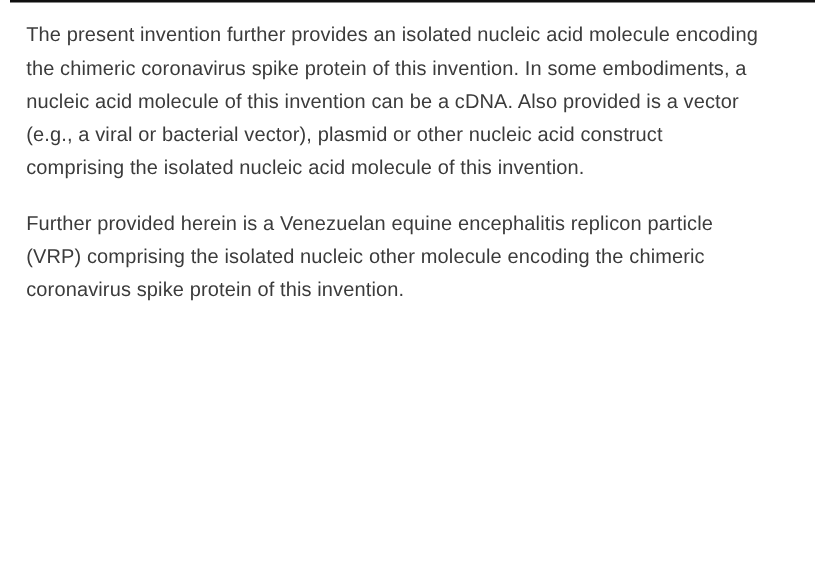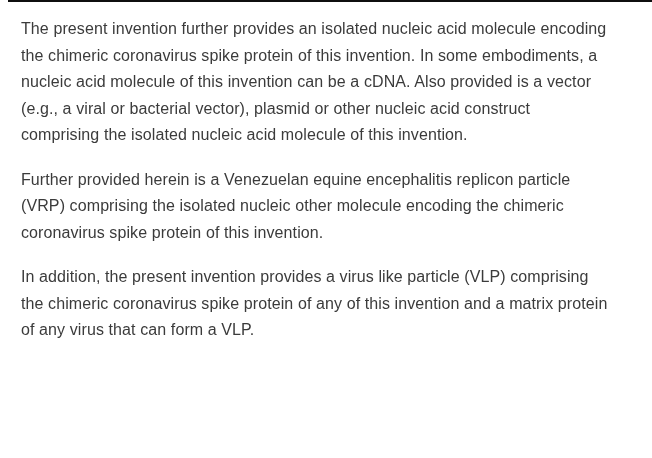--- a/index.html
+++ b/index.html
@@ -40,15 +40,14 @@
   }
 </style>
 </head>
 <body>
 
 <div class="page">
   <div class="top-rule"></div>
   <div class="content">
     <p>The present invention further provides an isolated nucleic acid molecule encoding the chimeric coronavirus spike protein of this invention. In some embodiments, a nucleic acid molecule of this invention can be a cDNA. Also provided is a vector (e.g., a viral or bacterial vector), plasmid or other nucleic acid construct comprising the isolated nucleic acid molecule of this invention.</p>
     <p>Further provided herein is a Venezuelan equine encephalitis replicon particle (VRP) comprising the isolated nucleic other molecule encoding the chimeric coronavirus spike protein of this invention.</p>
-    <p>In addition, the present invention provides a virus like particle (VLP) comprising the chimeric coronavirus spike protein of any of this invention and a matrix protein of any virus that can form a VLP.</p>
   </div>
 </div>
 
 </body></html>

